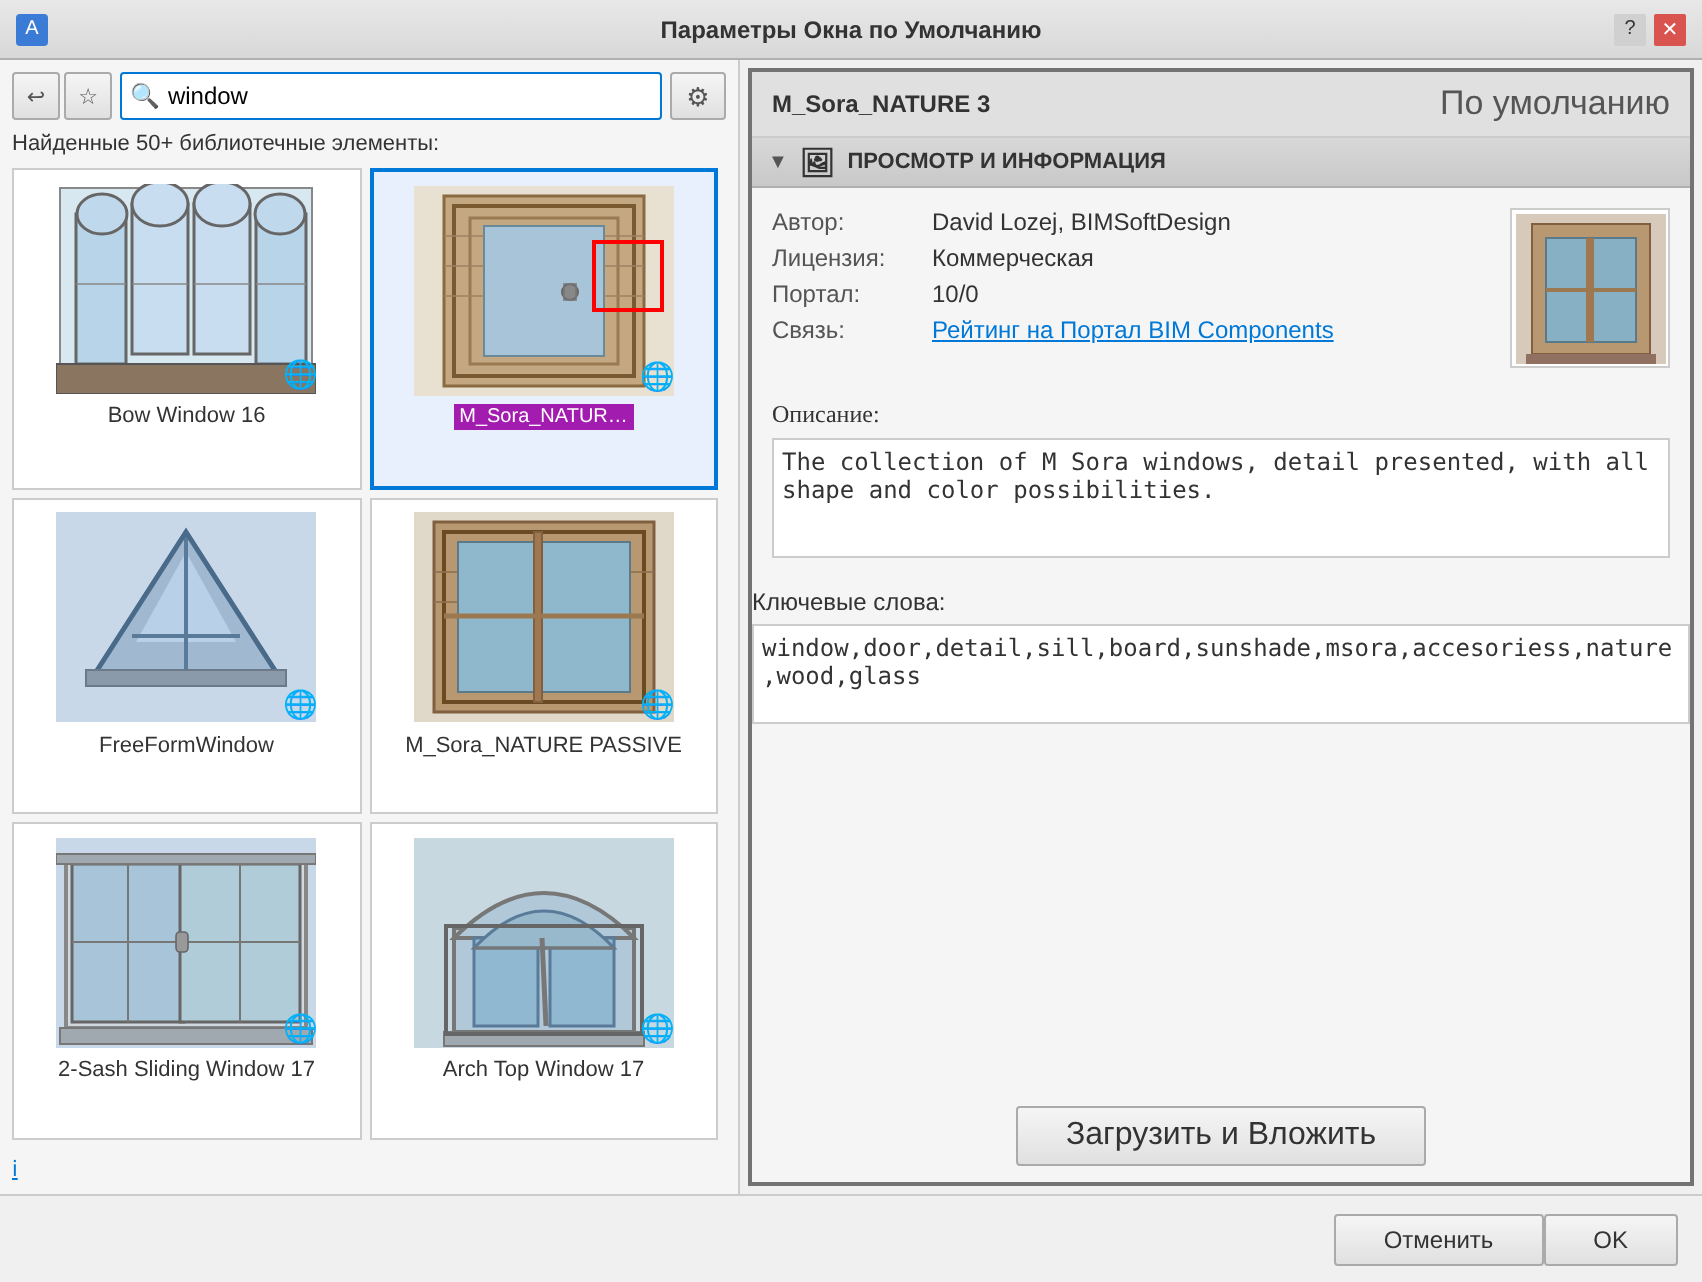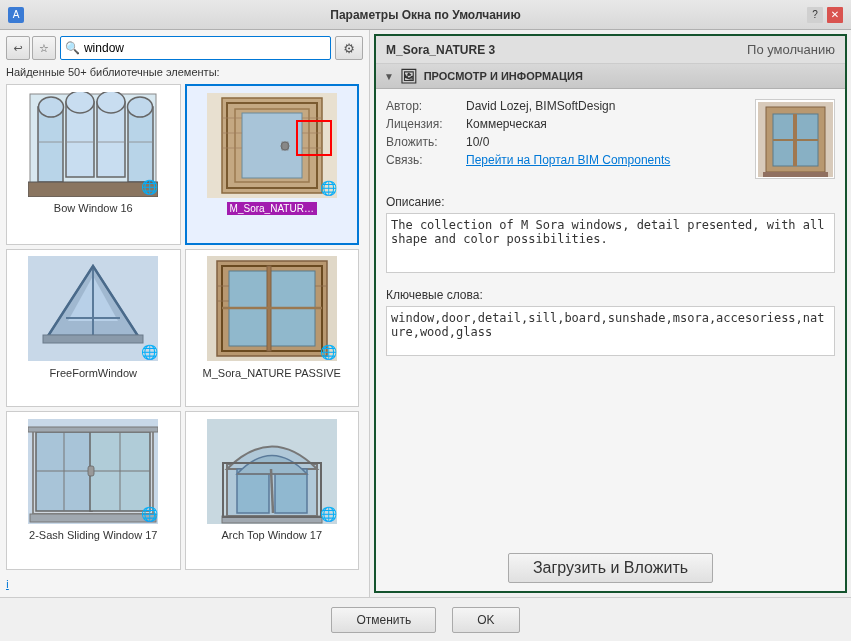--- a/index.html
+++ b/index.html
@@ -206,39 +206,39 @@
       align-items: center;
       gap: 4px;
     }
 
     
     .right-panel {
       flex: 1;
       background: #f5f5f5;
       display: flex;
       flex-direction: column;
-      border: 2px solid #14532d;
+      border: 2px solid #737373;
       margin: 4px;
     }
 
     .right-panel-header {
       background: #e0e0e0;
       border-bottom: 1px solid #ccc;
       padding: 6px 10px;
       display: flex;
       justify-content: space-between;
       align-items: center;
     }
     .right-panel-title-left {
       font-size: 12px;
       font-weight: bold;
       color: #333;
     }
     .right-panel-title-right {
-      font-size: 13px;
+      font-size: 17px;
       color: #555;
     }
 
     .section-header {
       background: linear-gradient(to bottom, #d8d8d8, #c8c8c8);
       border-bottom: 1px solid #b0b0b0;
       padding: 4px 8px;
       display: flex;
       align-items: center;
       gap: 6px;
@@ -290,35 +290,36 @@
       overflow: hidden;
     }
 
     .desc-section {
       padding: 6px 10px;
     }
     .desc-label {
       font-size: 12px;
       color: #333;
       margin-bottom: 4px;
+      font-family: Liberation Serif, serif;
     }
     .desc-textarea {
       width: 100%;
       height: 60px;
       border: 1px solid #ccc;
       background: white;
       padding: 4px;
       font-size: 12px;
       color: #333;
       resize: none;
       overflow-y: auto;
     }
 
     .keywords-section {
-      padding: 6px 10px;
+      padding: 6px 0;
     }
     .keywords-label {
       font-size: 12px;
       color: #333;
       margin-bottom: 4px;
     }
     .keywords-textarea {
       width: 100%;
       height: 50px;
       border: 1px solid #ccc;
@@ -346,23 +347,23 @@
       color: #333;
     }
 
     
     .bottom-bar {
       height: 44px;
       background: #f0f0f0;
       border-top: 1px solid #ccc;
       display: flex;
       align-items: center;
-      justify-content: center;
+      justify-content: flex-end;
       padding: 0 12px;
-      gap: 16px;
+      gap: 0;
     }
     .bottom-btn {
       background: linear-gradient(to bottom, #f5f5f5, #e0e0e0);
       border: 1px solid #aaa;
       border-radius: 2px;
       padding: 5px 24px;
       font-size: 12px;
       cursor: pointer;
       color: #333;
     }
@@ -598,27 +599,27 @@
       <div class="info-fields">
         <div class="info-row">
           <span class="info-label">Автор:</span>
           <span class="info-value">David Lozej, BIMSoftDesign</span>
         </div>
         <div class="info-row">
           <span class="info-label">Лицензия:</span>
           <span class="info-value">Коммерческая</span>
         </div>
         <div class="info-row">
-          <span class="info-label">Вложить:</span>
+          <span class="info-label">Портал:</span>
           <span class="info-value">10/0</span>
         </div>
         <div class="info-row">
           <span class="info-label">Связь:</span>
           <span class="info-value">
-            <a href="#">Перейти на Портал BIM Components</a>
+            <a href="#">Рейтинг на Портал BIM Components</a>
           </span>
         </div>
       </div>
       <div class="preview-img">
         <svg width="75" height="75" viewBox="0 0 75 75" xmlns="http://www.w3.org/2000/svg">
           <rect x="0" y="0" width="75" height="75" fill="#d8caba"></rect>
           <rect x="8" y="5" width="59" height="65" fill="#b89870" stroke="#806040" stroke-width="1"></rect>
           <rect x="15" y="12" width="45" height="52" fill="#88b0c4" stroke="#5a7a8a" stroke-width="1"></rect>
           <rect x="35" y="12" width="4" height="52" fill="#a07850"></rect>
           <line x1="15" y1="38" x2="60" y2="38" stroke="#9a7850" stroke-width="2"></line>

